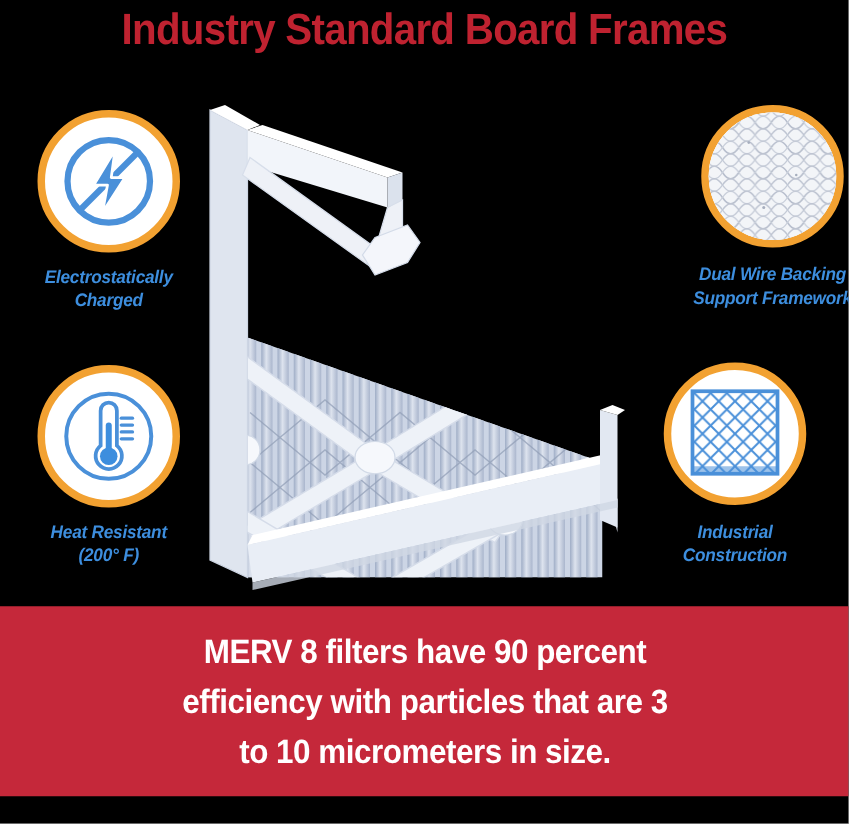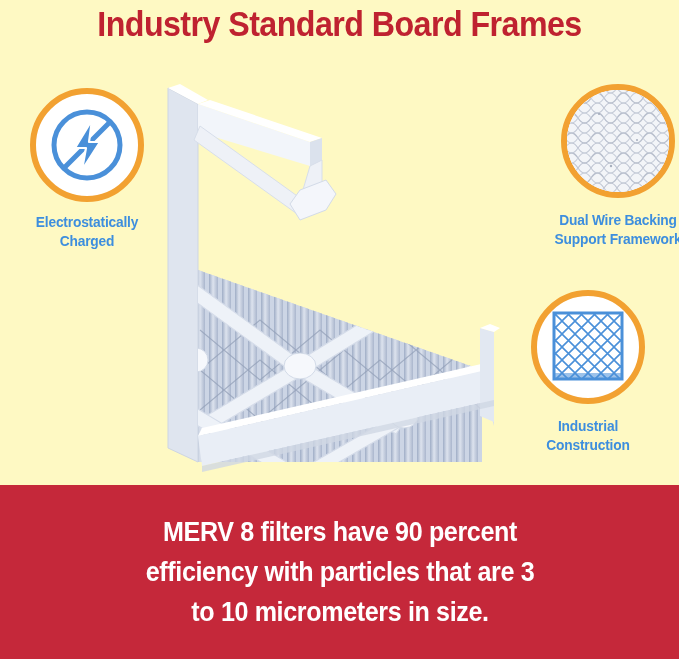--- a/index.html
+++ b/index.html
@@ -7,21 +7,21 @@
     padding: 0;
     background: #ffffff;
   }
   body {
     font-family: "Liberation Sans", sans-serif;
   }
   .page {
     position: relative;
     width: 679px;
     height: 659px;
-    background: #fef9c3;
+    background: #000000;
     overflow: hidden;
   }
 
   
   .title {
     position: absolute;
     top: 2px;
     left: 0;
     width: 679px;
     text-align: center;
@@ -33,20 +33,21 @@
     transform: scaleX(0.92);
     transform-origin: center top;
     white-space: nowrap;
   }
 
   
   .feature {
     position: absolute;
     width: 170px;
     text-align: center;
+    font-style: italic;
   }
   .feat-tl { left: 2px;   top: 88px; }
   .feat-bl { left: 2px;   top: 292px; }
   .feat-tr { left: 533px; top: 84px; }
   .feat-br { left: 503px; top: 290px; text-align: center; }
 
   .badge {
     position: relative;
     width: 114px;
     height: 114px;
@@ -98,21 +99,21 @@
     height: 410px;
   }
   .filter-art svg { display: block; }
 
   
   .banner {
     position: absolute;
     left: 0;
     top: 485px;
     width: 679px;
-    height: 174px;
+    height: 152px;
     background: #c5283a;
     display: flex;
     align-items: center;
     justify-content: center;
   }
   .banner-text {
     width: 620px;
     text-align: center;
     color: #ffffff;
     font-size: 27px;
@@ -138,20 +139,40 @@
           <path d="M47 17 L30 45 L41 45 L37 67 L55 39 L44 39 Z" fill="#4a90d9" stroke="#ffffff" stroke-width="2.2" stroke-linejoin="round"></path>
         </svg>
       </div>
     </div>
     <div class="feat-label">
       <div>Electrostatically</div>
       <div>Charged</div>
     </div>
   </div>
 
+  <div class="feature feat-bl">
+    <div class="badge">
+      <div class="badge-inner">
+        <svg width="86" height="86" viewBox="0 0 86 86" aria-hidden="true">
+          <circle cx="43" cy="43" r="34" fill="none" stroke="#4a90d9" stroke-width="3.2"></circle>
+          <path d="M43 16 a6.5 6.5 0 0 1 6.5 6.5 V50.5 a10.5 10.5 0 1 1 -13 0 V22.5 A6.5 6.5 0 0 1 43 16 Z" fill="none" stroke="#4a90d9" stroke-width="3"></path>
+          <circle cx="43" cy="59" r="7" fill="#3d8ede"></circle>
+          <rect x="40.6" y="32" width="4.8" height="24" rx="2.4" fill="#3d8ede"></rect>
+          <line x1="53" y1="28.5" x2="62" y2="28.5" stroke="#4a90d9" stroke-width="2.6" stroke-linecap="round"></line>
+          <line x1="53" y1="34" x2="62" y2="34" stroke="#4a90d9" stroke-width="2.6" stroke-linecap="round"></line>
+          <line x1="53" y1="39.5" x2="62" y2="39.5" stroke="#4a90d9" stroke-width="2.6" stroke-linecap="round"></line>
+          <line x1="53" y1="45" x2="62" y2="45" stroke="#4a90d9" stroke-width="2.6" stroke-linecap="round"></line>
+        </svg>
+      </div>
+    </div>
+    <div class="feat-label">
+      <div>Heat Resistant</div>
+      <div>(200° F)</div>
+    </div>
+  </div>
 
   <div class="feature feat-tr">
     <div class="badge photo">
       <div class="mesh-photo">
         <svg width="104" height="104" viewBox="0 0 104 104" aria-hidden="true">
           <defs>
             <pattern id="wiremesh" width="26" height="20" patternUnits="userSpaceOnUse">
               <path d="M0 10 Q6.5 0 13 10 Q19.5 20 26 10" fill="none" stroke="#aeb6c6" stroke-width="1.3"></path>
               <path d="M0 10 Q6.5 20 13 10 Q19.5 0 26 10" fill="none" stroke="#c2c9d6" stroke-width="1.1"></path>
               <path d="M0 0 Q6.5 10 13 0" fill="none" stroke="#bcc3d1" stroke-width="1.1"></path>

